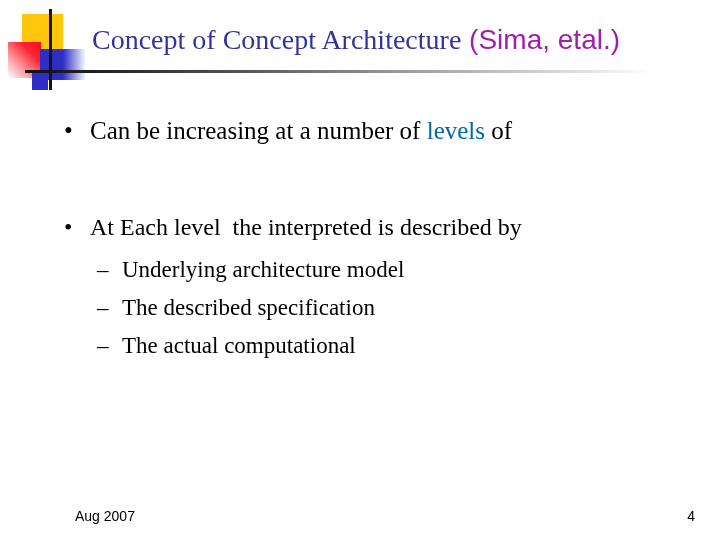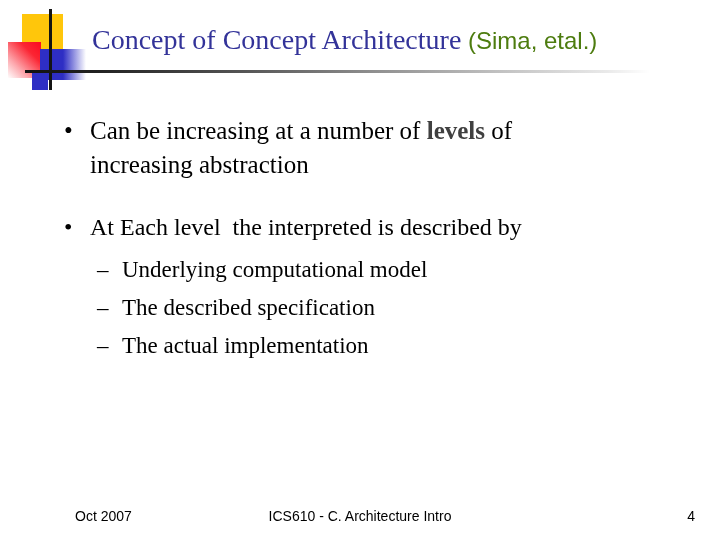--- a/index.html
+++ b/index.html
@@ -39,28 +39,28 @@
     background: linear-gradient(90deg, #111 0%, #222 12%, #555 35%, #8d8d8d 55%, #bfbfbf 75%, #e9e9e9 93%, rgba(255,255,255,0) 100%);
   }
   
   .title {
     position: absolute; left: 92px; top: 22px; width: 600px;
     font-size: 28px; line-height: 36px; color: #333399;
     white-space: pre-wrap;
   }
   .title .annotation {
     font-family: "Liberation Sans", "DejaVu Sans", sans-serif;
-    font-size: 24px; color: #4d7c0f; margin-top: 42px;
+    font-size: 28px; color: #a21caf; margin-top: 42px;
   }
   
   .bullet-row { position: absolute; display: flex; color: #000; }
   .bullet-row .marker { flex: 0 0 26px; }
   .bullet-row .btext { flex: 1 1 auto; white-space: pre-wrap; }
   .b1 { left: 64px; top: 114px; width: 600px; font-size: 25px; line-height: 34px; }
-  .b1 .highlight { color: #404040; font-weight: bold; }
+  .b1 .highlight { color: #0369a1; }
   .b2 { left: 64px; top: 212px; width: 620px; font-size: 24px; line-height: 30px; }
   .sub { left: 97px; width: 560px; font-size: 23px; line-height: 30px; }
   .sub .marker { flex: 0 0 25px; }
   .sub1 { top: 255px; }
   .sub2 { top: 293px; }
   .sub3 { top: 331px; }
   
   .footer-item {
     position: absolute; top: 508px;
     font-family: "Liberation Sans", "DejaVu Sans", sans-serif;
@@ -79,38 +79,37 @@
   <div class="deco sq-red"></div>
   <div class="deco sq-blue"></div>
   <div class="deco sq-blue-tab"></div>
   <div class="deco line-v"></div>
   <div class="deco line-h"></div>
 
   <div class="title"><span>Concept of Concept Architecture</span><span class="annotation"> (Sima, etal.)</span></div>
 
   <div class="bullet-row b1">
     <span class="marker">•</span>
-    <span class="btext"><span>Can be increasing at a number of </span><span class="highlight">levels</span><span> of</span><br><span>increasing abstraction</span></span>
+    <span class="btext"><span>Can be increasing at a number of </span><span class="highlight">levels</span><span> of</span><br></span>
   </div>
 
   <div class="bullet-row b2">
     <span class="marker">•</span>
     <span class="btext">At Each level  the interpreted is described by</span>
   </div>
 
   <div class="bullet-row sub sub1">
     <span class="marker">–</span>
-    <span class="btext">Underlying computational model</span>
+    <span class="btext">Underlying architecture model</span>
   </div>
   <div class="bullet-row sub sub2">
     <span class="marker">–</span>
     <span class="btext">The described specification</span>
   </div>
   <div class="bullet-row sub sub3">
     <span class="marker">–</span>
-    <span class="btext">The actual implementation</span>
+    <span class="btext">The actual computational</span>
   </div>
 
-  <div class="footer-item footer-course">ICS610 - C. Architecture Intro</div>
-  <div class="footer-item footer-date">Oct 2007</div>
+  <div class="footer-item footer-date">Aug 2007</div>
   <div class="footer-item footer-page">4</div>
 
 </div>
 
 </body></html>

